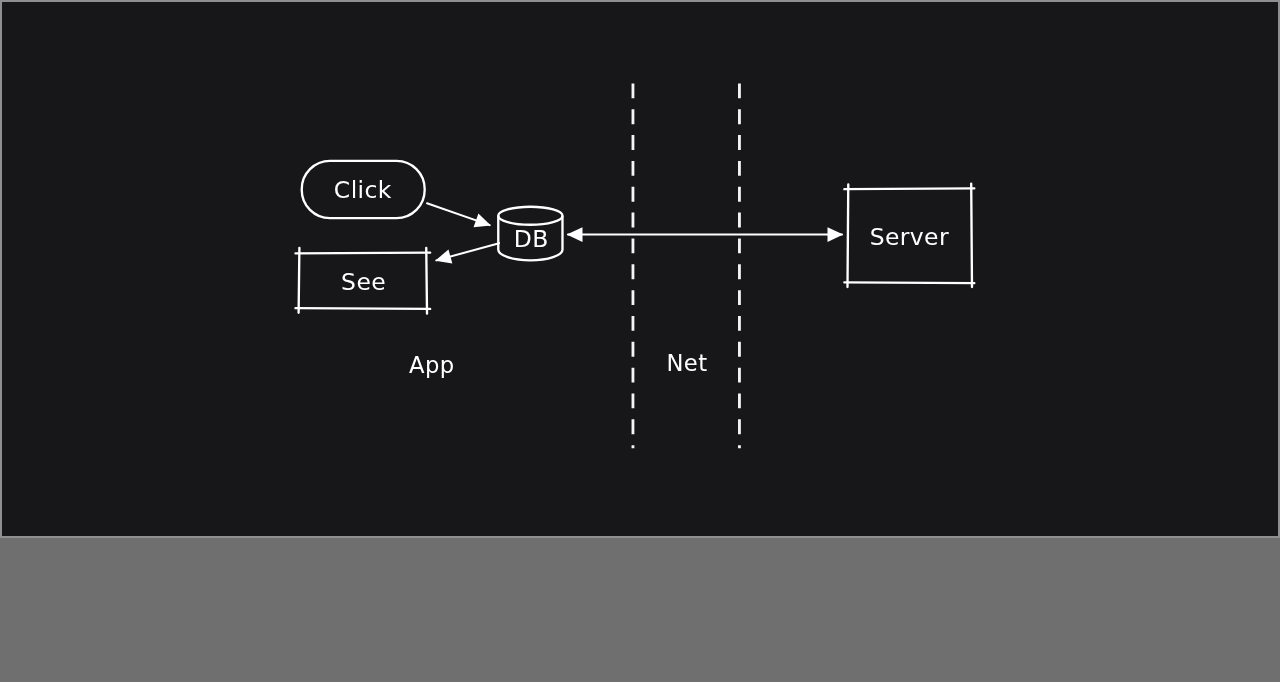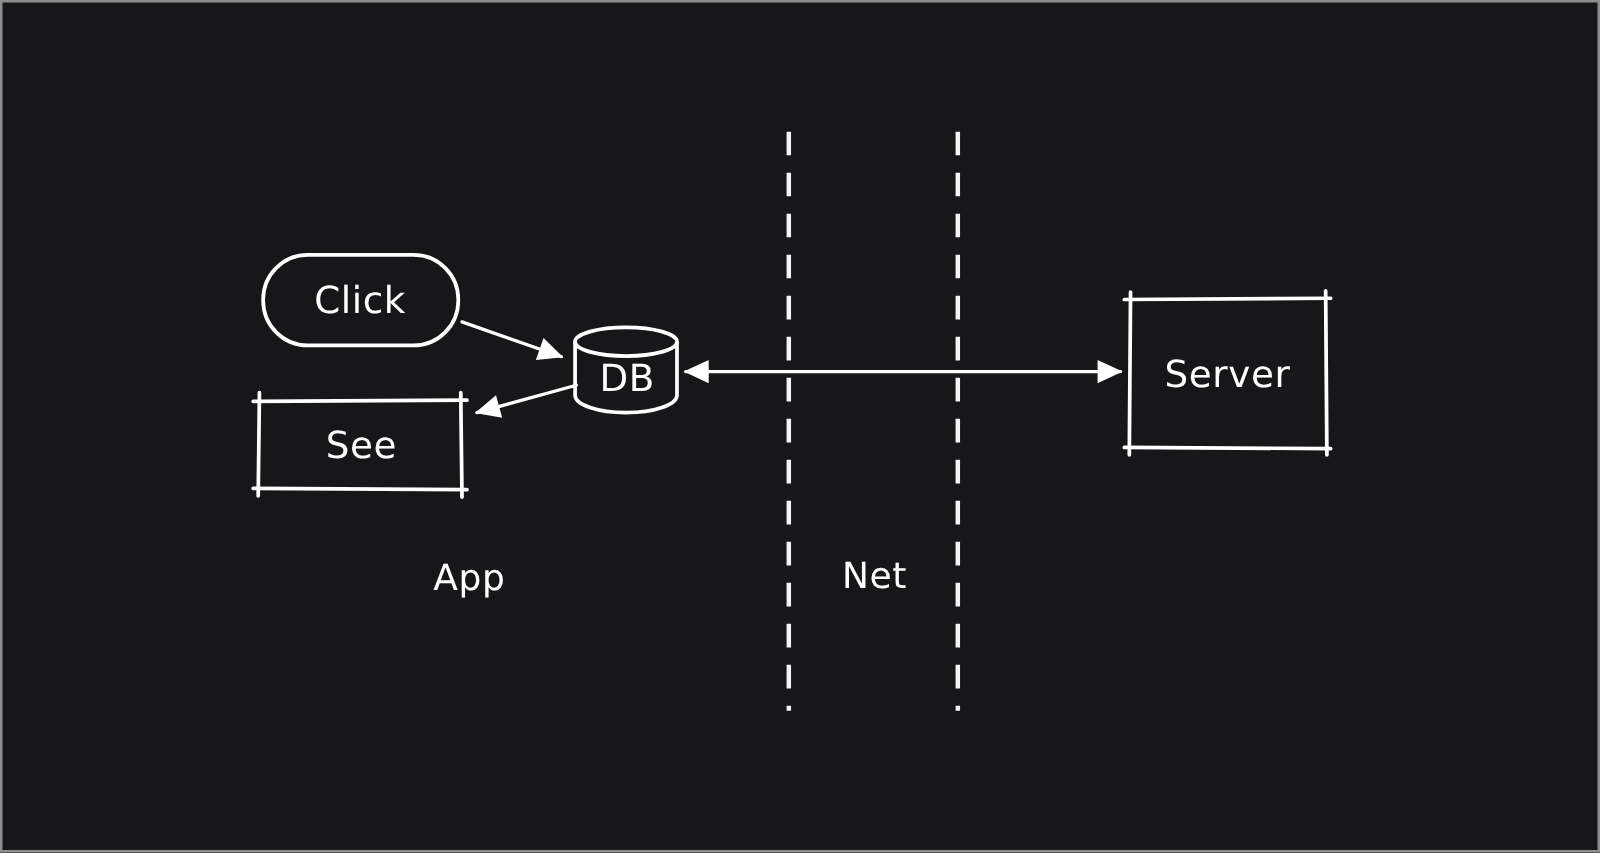--- a/index.html
+++ b/index.html
@@ -7,21 +7,21 @@
     padding: 0;
     width: 1280px;
     height: 682px;
     background: #6f6f6f;
     font-family: "DejaVu Sans", "Liberation Sans", sans-serif;
     overflow: hidden;
   }
   .frame {
     box-sizing: border-box;
     width: 1280px;
-    height: 682px;
+    height: 538px;
     border: 2px solid #8f8f8f;
     background: #17171a;
     position: relative;
   }
   svg.board {
     position: absolute;
     left: 0;
     top: 0;
     width: 100%;
     height: 100%;

